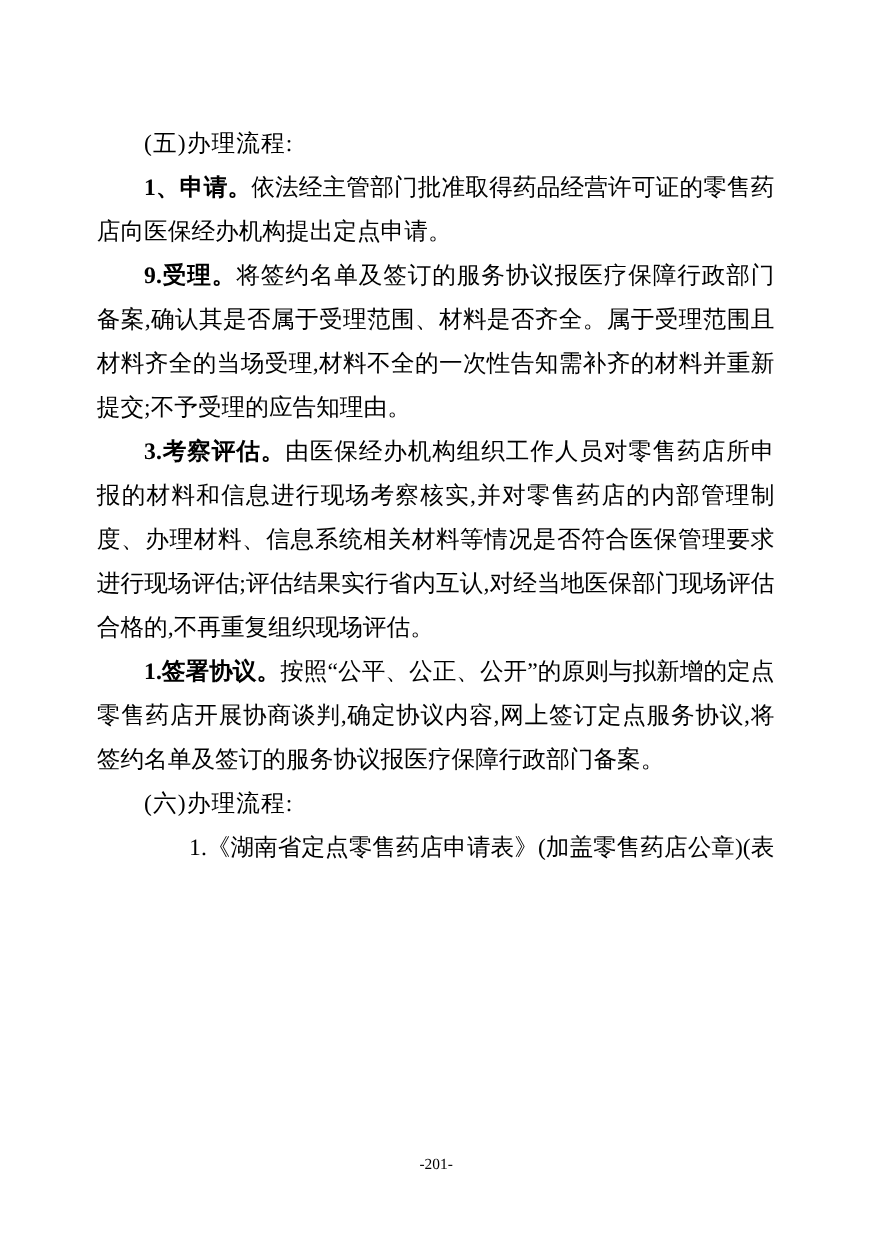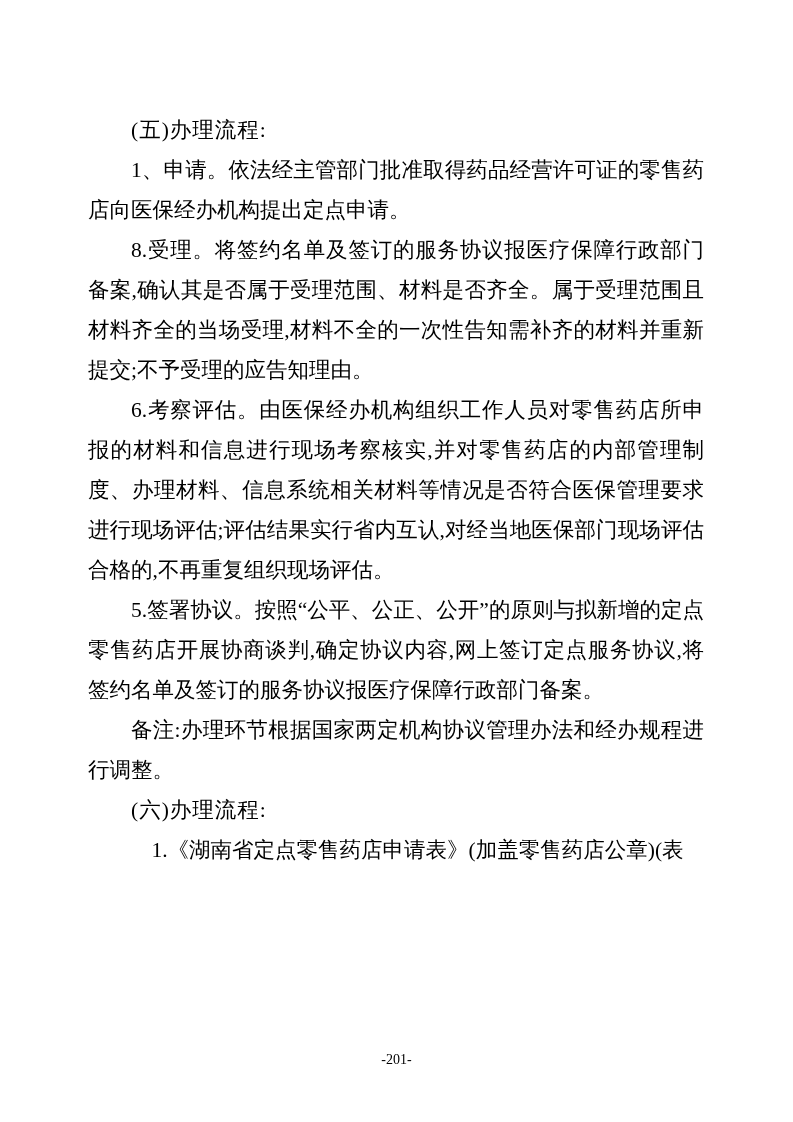--- a/index.html
+++ b/index.html
@@ -31,24 +31,24 @@
     padding: 0;
     text-indent: 2em;
     font-size: 21.5px;
     font-weight: normal;
   }
   .section-heading {
     font-weight: bold;
     letter-spacing: 1px;
   }
   .lead {
-    font-weight: normal;
+    font-weight: bold;
   }
   .para:last-child {
-    text-align: center;
+    text-align: right;
   }
   .footer {
     position: absolute;
     left: 0;
     top: 1048px;
     width: 100%;
     text-align: center;
     font-size: 14px;
     line-height: 24px;
   }
@@ -56,29 +56,28 @@
 </head>
 <body>
 
 <div class="page">
   <div class="content">
 
     <h3 class="section-heading">(五)办理流程:</h3>
 
     <p class="para"><span class="lead">1、申请。</span><span>依法经主管部门批准取得药品经营许可证的零售药店向医保经办机构提出定点申请。</span></p>
 
-    <p class="para"><span class="lead">8.受理。</span><span>将签约名单及签订的服务协议报医疗保障行政部门备案,确认其是否属于受理范围、材料是否齐全。属于受理范围且材料齐全的当场受理,材料不全的一次性告知需补齐的材料并重新提交;不予受理的应告知理由。</span></p>
+    <p class="para"><span class="lead">9.受理。</span><span>将签约名单及签订的服务协议报医疗保障行政部门备案,确认其是否属于受理范围、材料是否齐全。属于受理范围且材料齐全的当场受理,材料不全的一次性告知需补齐的材料并重新提交;不予受理的应告知理由。</span></p>
 
-    <p class="para"><span class="lead">6.考察评估。</span><span>由医保经办机构组织工作人员对零售药店所申报的材料和信息进行现场考察核实,并对零售药店的内部管理制度、办理材料、信息系统相关材料等情况是否符合医保管理要求进行现场评估;评估结果实行省内互认,对经当地医保部门现场评估合格的,不再重复组织现场评估。</span></p>
+    <p class="para"><span class="lead">3.考察评估。</span><span>由医保经办机构组织工作人员对零售药店所申报的材料和信息进行现场考察核实,并对零售药店的内部管理制度、办理材料、信息系统相关材料等情况是否符合医保管理要求进行现场评估;评估结果实行省内互认,对经当地医保部门现场评估合格的,不再重复组织现场评估。</span></p>
 
 
-    <p class="para"><span class="lead">5.签署协议。</span><span>按照“公平、公正、公开”的原则与拟新增的定点零售药店开展协商谈判,确定协议内容,网上签订定点服务协议,将签约名单及签订的服务协议报医疗保障行政部门备案。</span></p>
+    <p class="para"><span class="lead">1.签署协议。</span><span>按照“公平、公正、公开”的原则与拟新增的定点零售药店开展协商谈判,确定协议内容,网上签订定点服务协议,将签约名单及签订的服务协议报医疗保障行政部门备案。</span></p>
 
 
-    <p class="para"><span>备注:办理环节根据国家两定机构协议管理办法和经办规程进行调整。</span></p>
 
     <h3 class="section-heading">(六)办理流程:</h3>
 
     <p class="para"><span>1.《湖南省定点零售药店申请表》(加盖零售药店公章)(表</span></p>
 
   </div>
 
   <div class="footer">-201-</div>
 </div>
 

